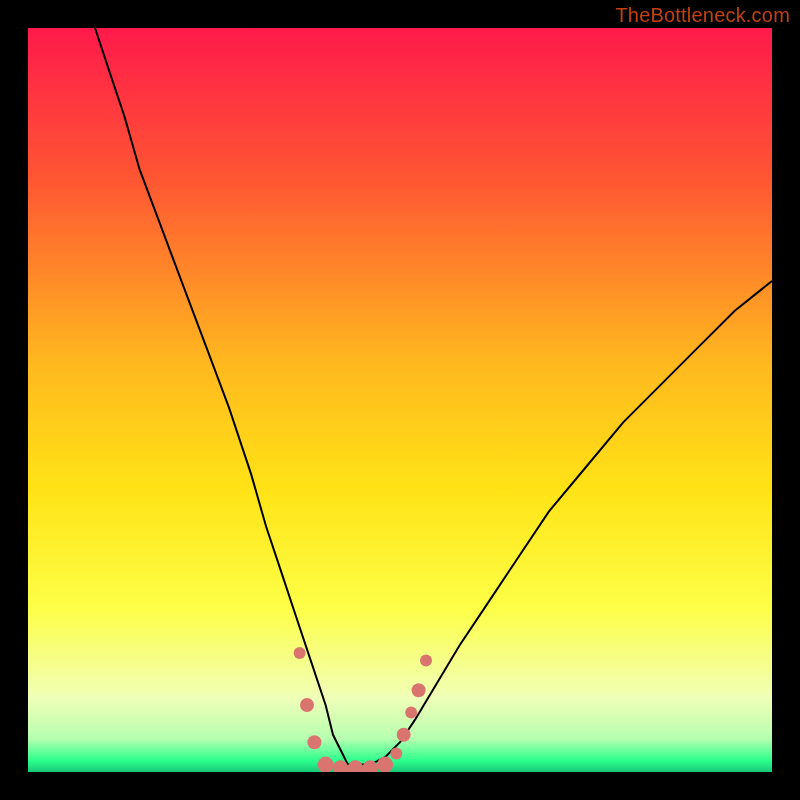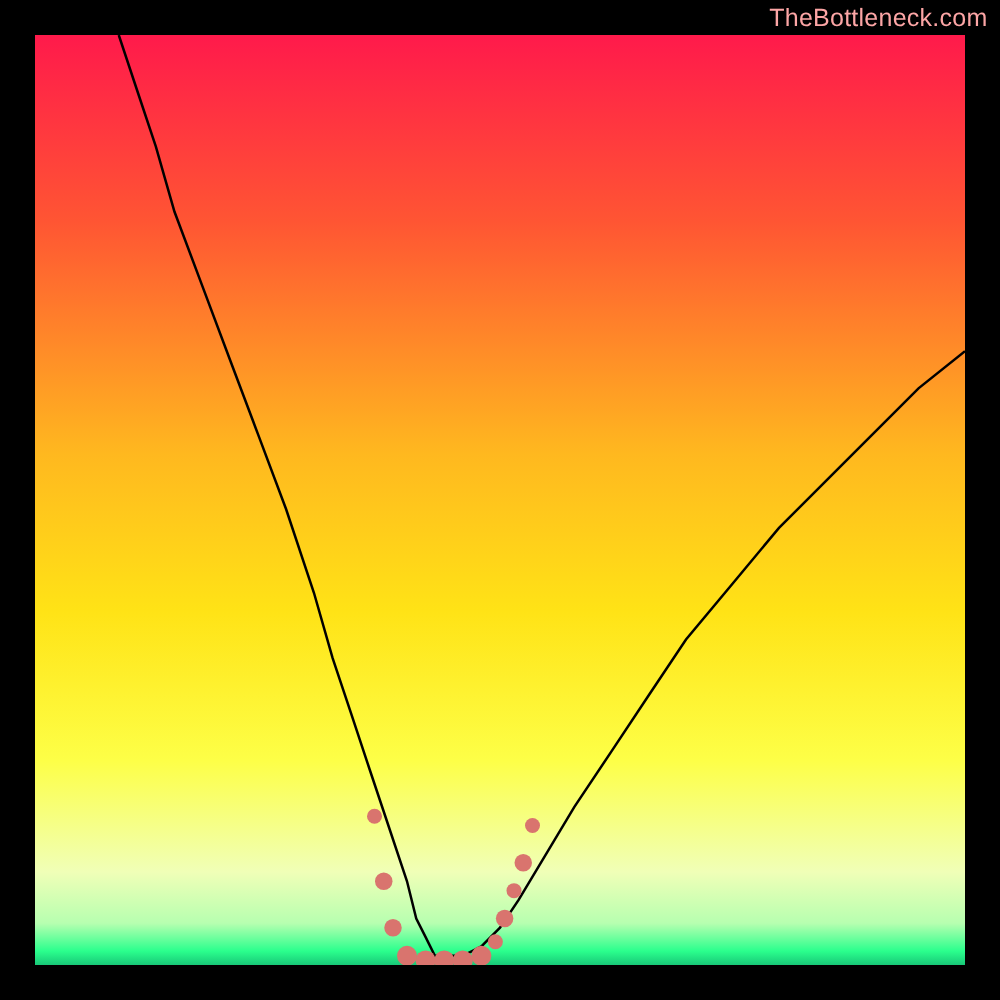--- a/index.html
+++ b/index.html
@@ -23,21 +23,21 @@
     position: absolute;
     top: 28px;
     left: 28px;
     width: 744px;
     height: 744px;
   }
   .watermark {
     position: absolute;
     top: 4px;
     right: 10px;
-    color: #fca5a5;
+    color: #c2410c;
     font-size: 20px;
     letter-spacing: 0.2px;
     font-weight: 500;
   }
 </style>
 </head>
 <body>
 
 <div class="frame">
   <div class="watermark">TheBottleneck.com</div>

